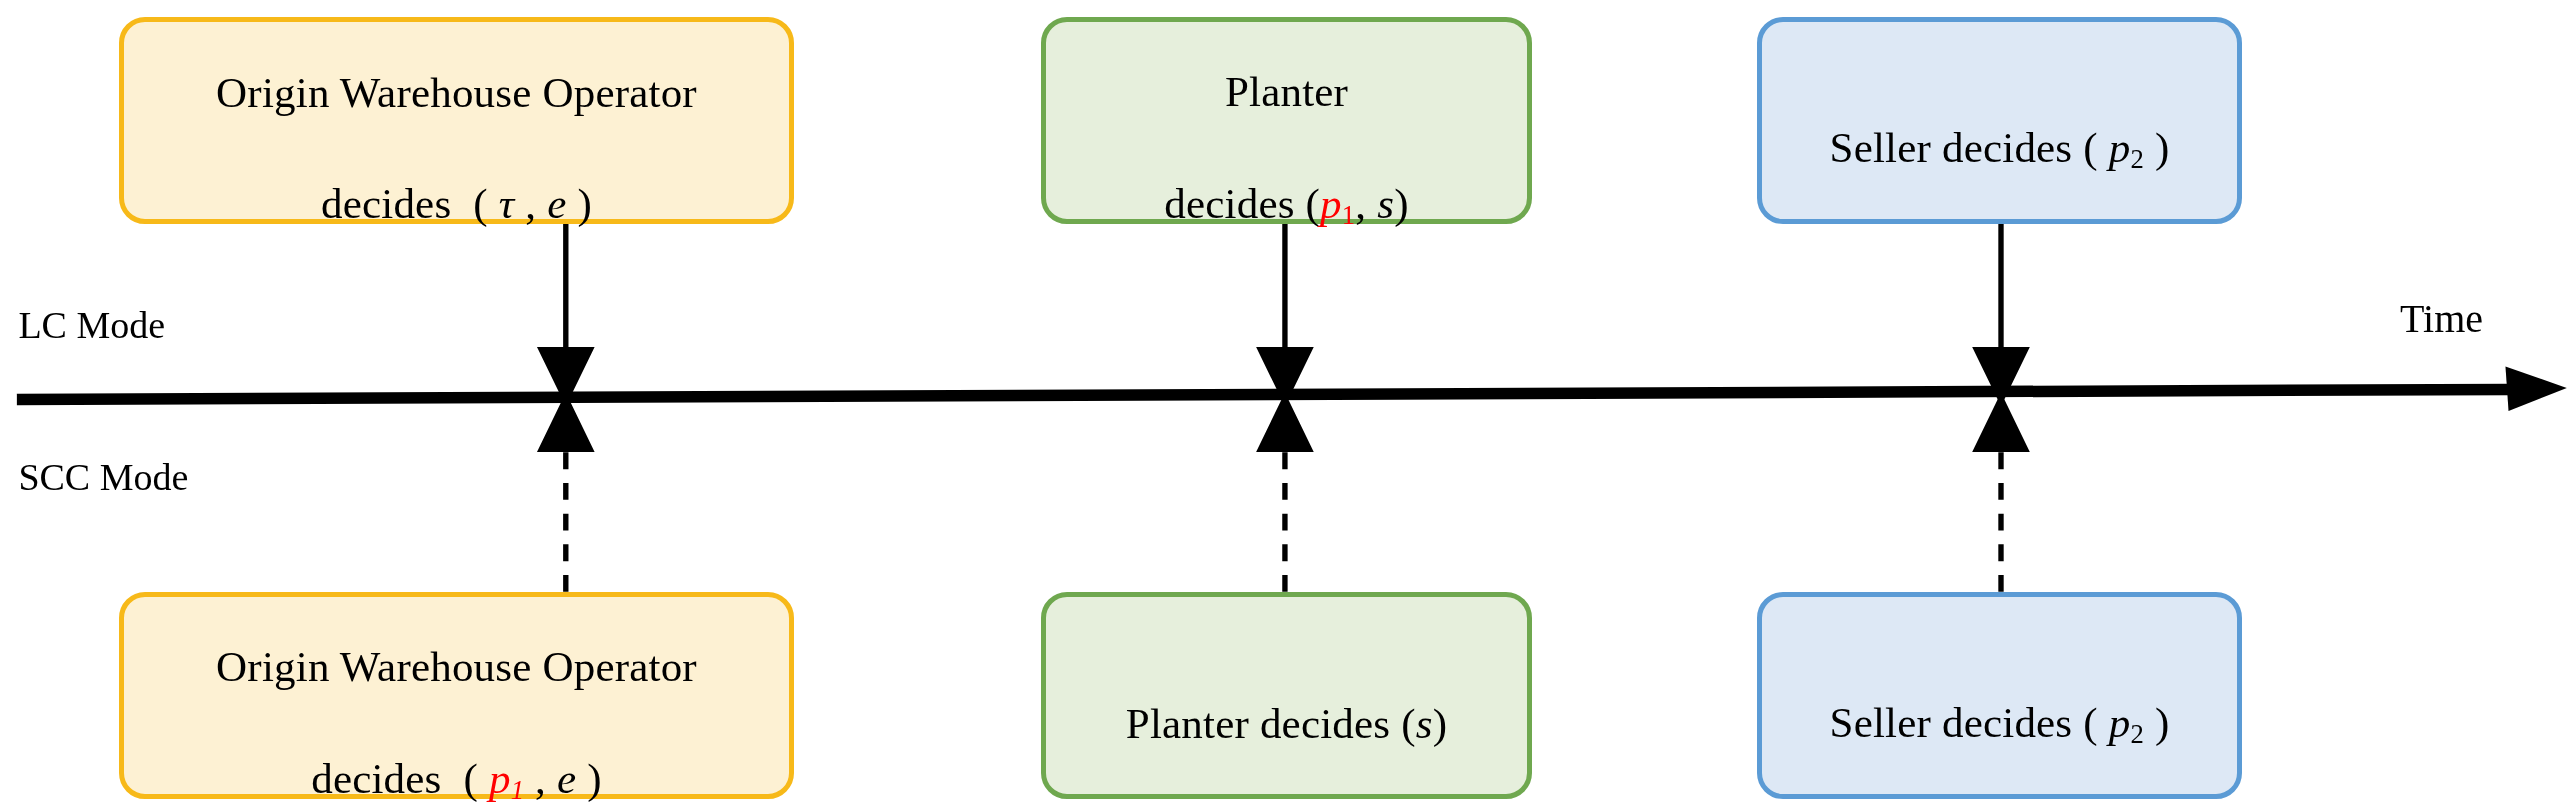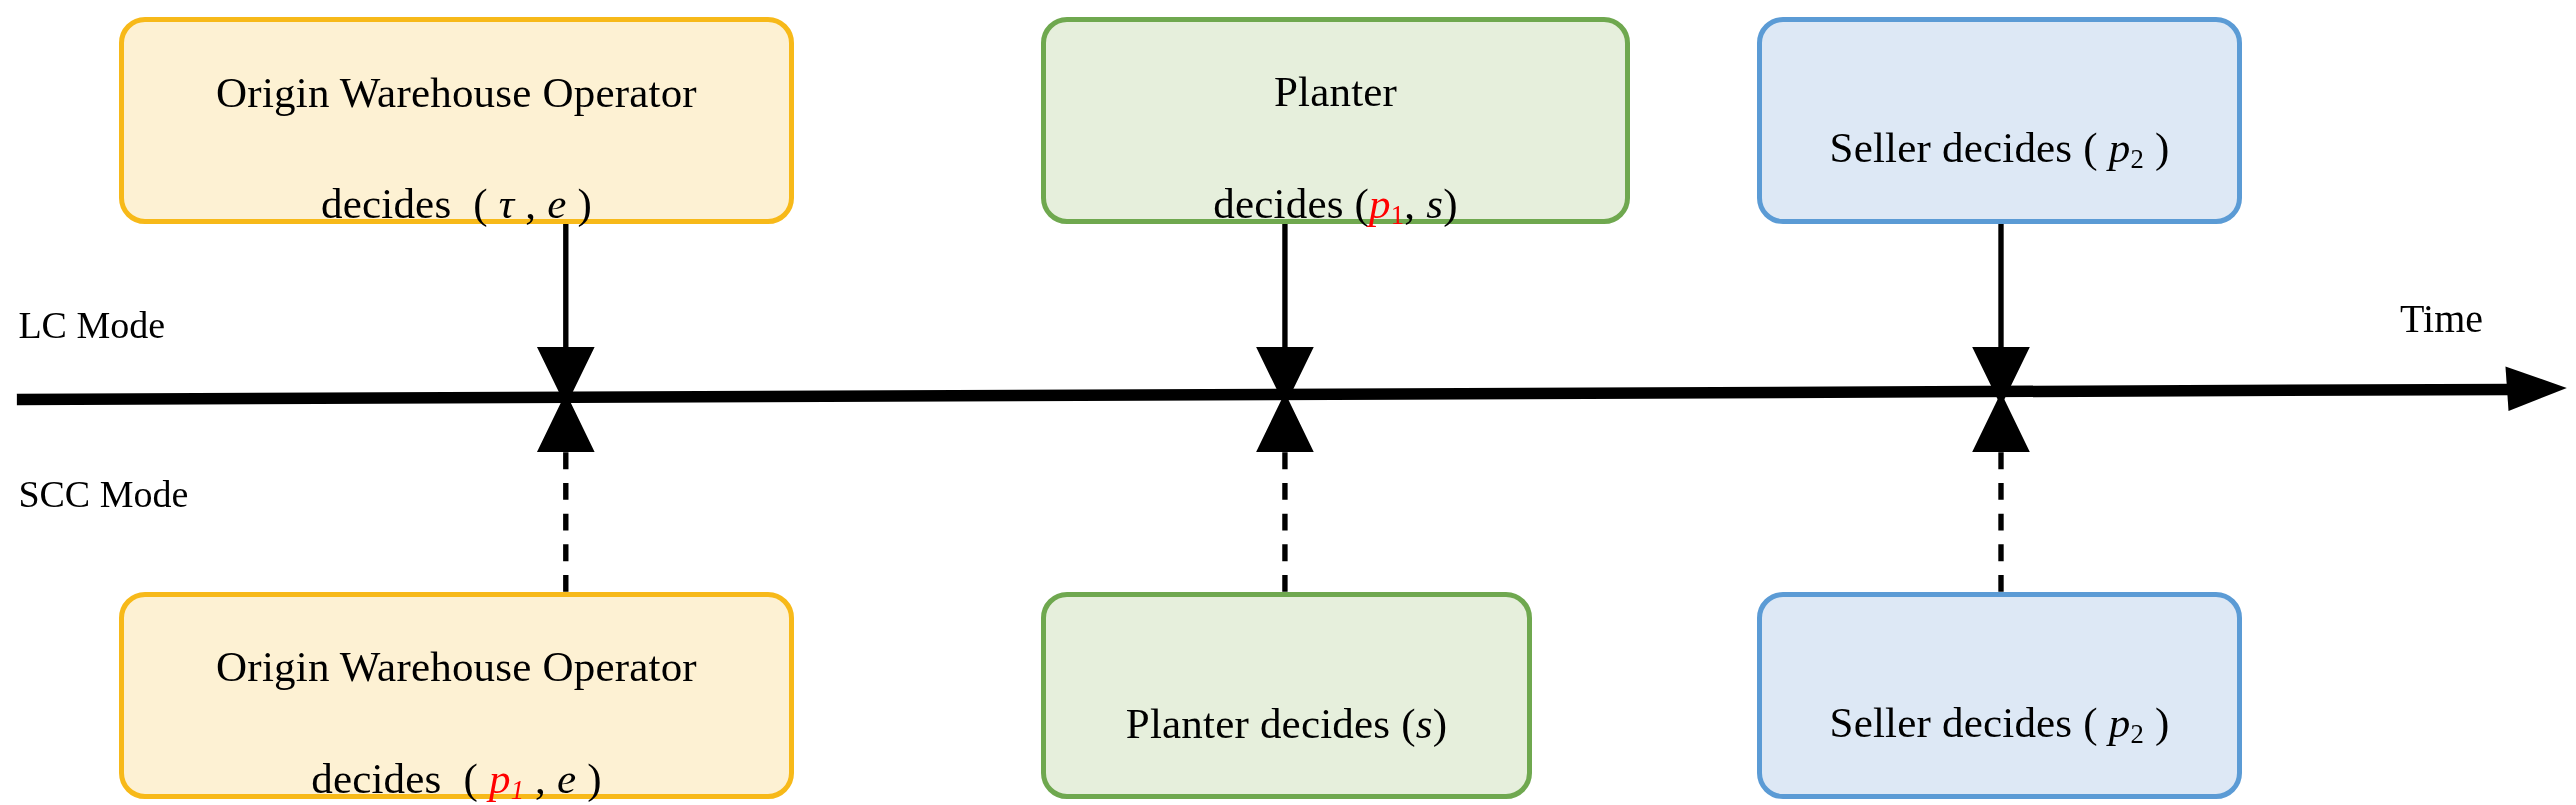--- a/index.html
+++ b/index.html
@@ -90,21 +90,21 @@
     </g>
   </svg>
 
   <div class="node amber" style="left:119px; top:17px; width:675px; height:207px;">
     <span class="txt">
       <span>Origin Warehouse Operator</span><br>
       <span>decides</span>&nbsp;&nbsp;<span>(</span>&nbsp;<i class="m">τ</i>&nbsp;<span>,</span>&nbsp;<i class="m">e</i>&nbsp;<span>)</span>
     </span>
   </div>
 
-  <div class="node green" style="left:1041px; top:17px; width:589px; height:207px;">
+  <div class="node green" style="left:1041px; top:17px; width:491px; height:207px;">
     <span class="txt">
       <span>Planter</span><br>
       <span>decides</span>&nbsp;<span>(</span><i class="m red">p</i><sub class="red">1</sub><span>,</span>&nbsp;<i class="m">s</i><span>)</span>
     </span>
   </div>
 
   <div class="node blue" style="left:1757px; top:17px; width:485px; height:207px;">
     <span class="txt">
       <span>Seller decides</span>&nbsp;<span>(</span>&nbsp;<i class="m">p</i><sub>2</sub>&nbsp;<span>)</span>
     </span>
@@ -124,18 +124,18 @@
   </div>
 
   <div class="node blue" style="left:1757px; top:592px; width:485px; height:207px;">
     <span class="txt">
       <span>Seller decides</span>&nbsp;<span>(</span>&nbsp;<i class="m">p</i><sub>2</sub>&nbsp;<span>)</span>
     </span>
   </div>
 
   <div class="sidelabel" style="left:18.4px; top:303px;">LC Mode</div>
 
-  <div class="sidelabel" style="left:18.4px; top:472px;">SCC Mode</div>
+  <div class="sidelabel" style="left:18.4px; top:455px;">SCC Mode</div>
 
   <div class="endlabel" style="left:2400px; top:295px;">Time</div>
 
 </div>
 
 
 </body></html>

